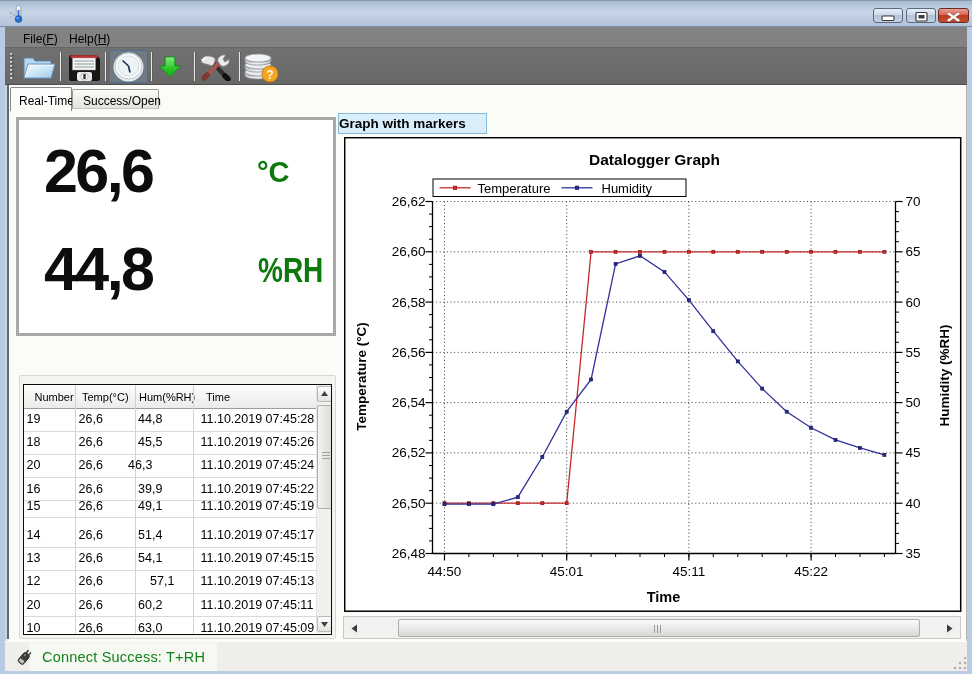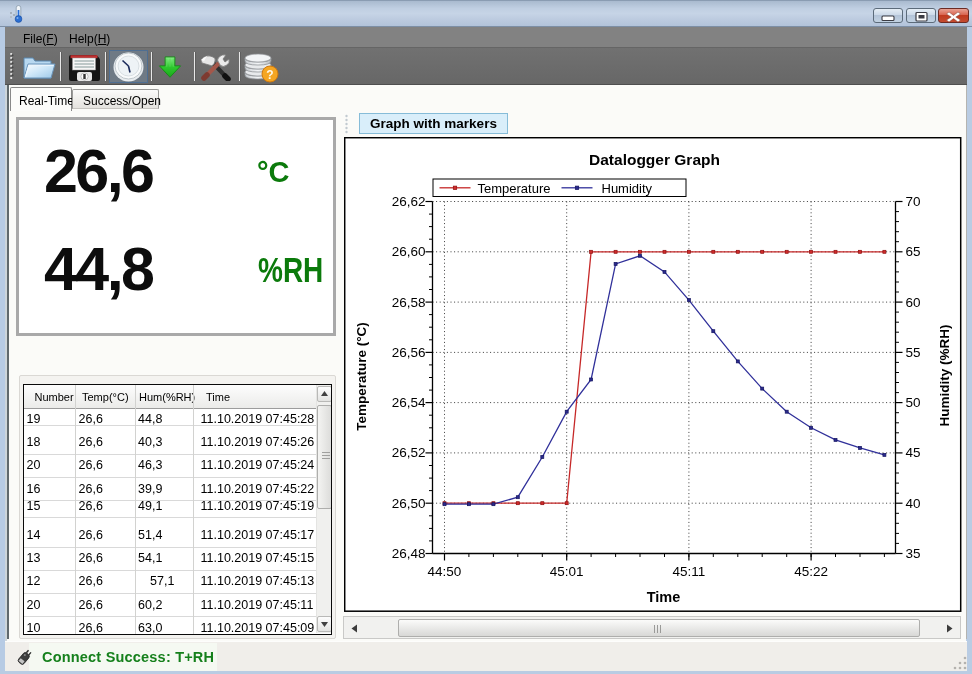--- a/index.html
+++ b/index.html
@@ -51,30 +51,30 @@
 .gcol { position:absolute; top:0; width:1px; height:251px; background:#d2d2d0; }
 
 #gsb { position:absolute; left:291.5px; top:0; width:16px; height:248px; background:#f0f0ee; border-left:1px solid #e4e4e2; }
 .sbtn { position:absolute; left:0.5px; width:15px; height:16px; background:linear-gradient(#fdfdfd,#e3e3e1);
   border:1px solid #b9b9b7; border-radius:2px; }
 #gthumb { position:absolute; left:0.5px; top:20px; width:15px; height:104px;
   background:linear-gradient(90deg,#f4f4f2,#dcdcda); border:1px solid #aeaeac; border-radius:2px; }
 .griph { position:absolute; left:3.5px; width:8px; height:1px; background:#a0a09e; }
 
 
-#gbtn { left:359px; top:112.5px; width:149px; height:21.5px; background:#d9eefa; border:1px solid #86bcd8;
-  font-size:13.5px; font-weight:bold; text-align:center; line-height:19px; color:#000; }
+#gbtn { left:338px; top:112.5px; width:149px; height:21.5px; background:#d9eefa; border:1px solid #86bcd8;
+  font-size:13.5px; font-weight:bold; text-align:left; line-height:19px; color:#000; }
 #hsb { left:343px; top:616px; width:618px; height:22.5px; background:#f1f1ef; border:1px solid #c9c9c7; }
 #hthumb { position:absolute; left:54px; top:1.5px; width:522px; height:18px;
   background:linear-gradient(#fbfbfa,#d8d8d6); border:1px solid #aeaeac; border-radius:2px; }
 .hgrip { position:absolute; top:5px; width:1px; height:8px; background:#9a9a98; }
 
 
 #status { left:0; top:641px; width:972px; height:31px; background:#f0eeea; border-top:1px solid #fdfdfc; }
-#stxt { position:absolute; left:42px; top:7px; font-size:14.5px; font-weight:bold; color:#15801c; letter-spacing:0.2px; }
+#stxt { position:absolute; left:42px; top:7px; font-size:14.5px; font-weight:normal; color:#15801c; letter-spacing:0.2px; }
 
 #fl { left:0; top:27px; width:4.5px; height:647px; background:#b7cbe4; }
 #fr { left:967px; top:27px; width:5px; height:647px; background:#b9cce3; }
 #fb { left:0; top:671px; width:972px; height:3px; background:#b9cce3; }
 </style></head>
 <body>
 <div class="abs" id="titlebar">
   <svg class="abs" style="left:8px;top:3px" width="18" height="20" viewBox="0 0 18 20">
     <circle cx="3" cy="9" r="1" fill="#9aa4ae"></circle>
       <circle cx="6" cy="11" r="1" fill="#9aa4ae"></circle>
@@ -220,36 +220,36 @@
 <div class="abs grn" style="left:257px;top:156px;font-size:29px">°C</div>
 <div class="abs grn" style="left:258px;top:250px;font-size:35px;transform:scaleX(0.8);transform-origin:0 0">%RH</div>
 <div class="abs" id="tblbox"></div>
 <div class="abs" id="grid">
   <div id="ghead">
       <span style="left:10.5px">Number</span>
       <span style="left:58px">Temp(°C)</span>
       <span style="left:115px">Hum(%RH)</span>
       <span style="left:182px">Time</span>
     </div>
-  <div class="trow" style="top:23.5px;height:17px">
+  <div class="trow" style="top:23.5px;height:23px">
 <span style="left:2.5px">19</span>
       <span style="left:54.5px">26,6</span>
       <span style="left:114px">44,8</span>
       <span style="left:176.5px">11.10.2019 07:45:28</span>
     </div>
     <div class="trow" style="top:46.7px;height:23.2px">
 <span style="left:2.5px">18</span>
       <span style="left:54.5px">26,6</span>
-      <span style="left:114px">40,3</span>
+      <span style="left:114px">45,5</span>
       <span style="left:176.5px">11.10.2019 07:45:26</span>
     </div>
     <div class="trow" style="top:69.9px;height:23.2px">
 <span style="left:2.5px">20</span>
       <span style="left:54.5px">26,6</span>
-      <span style="left:114px">46,3</span>
+      <span style="left:104px">46,3</span>
       <span style="left:176.5px">11.10.2019 07:45:24</span>
     </div>
     <div class="trow" style="top:93.1px;height:23.2px">
 <span style="left:2.5px">16</span>
       <span style="left:54.5px">26,6</span>
       <span style="left:114px">39,9</span>
       <span style="left:176.5px">11.10.2019 07:45:22</span>
     </div>
     <div class="trow" style="top:110px;height:23.2px">
 <span style="left:2.5px">15</span>

